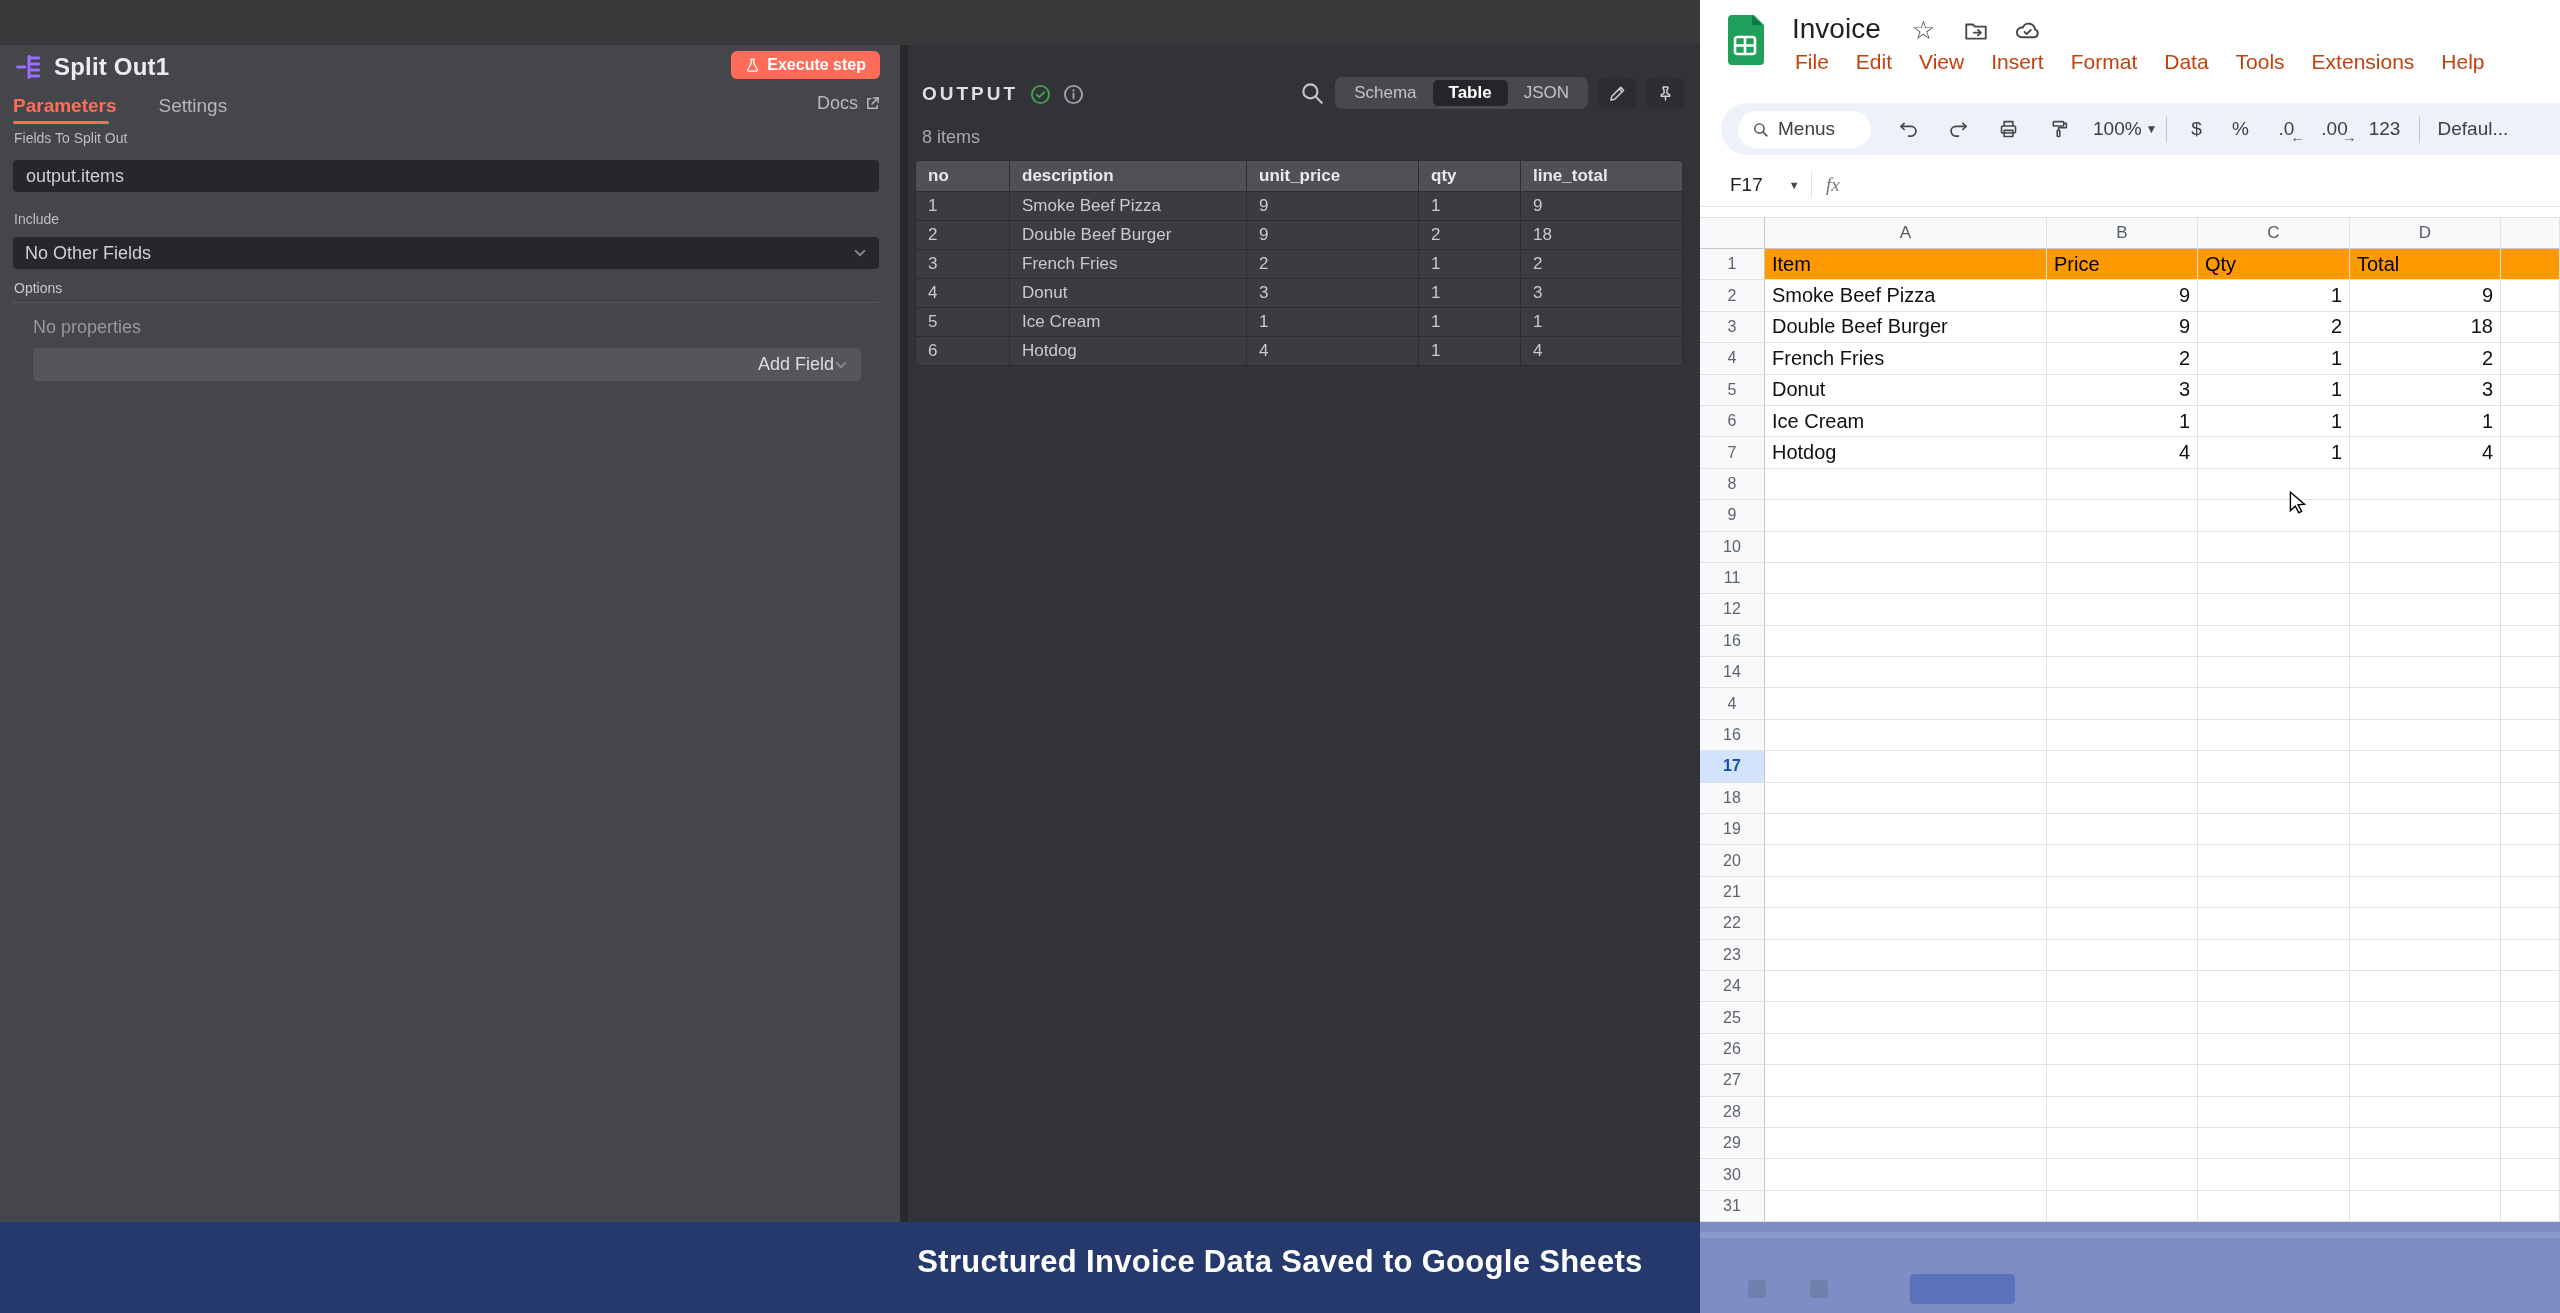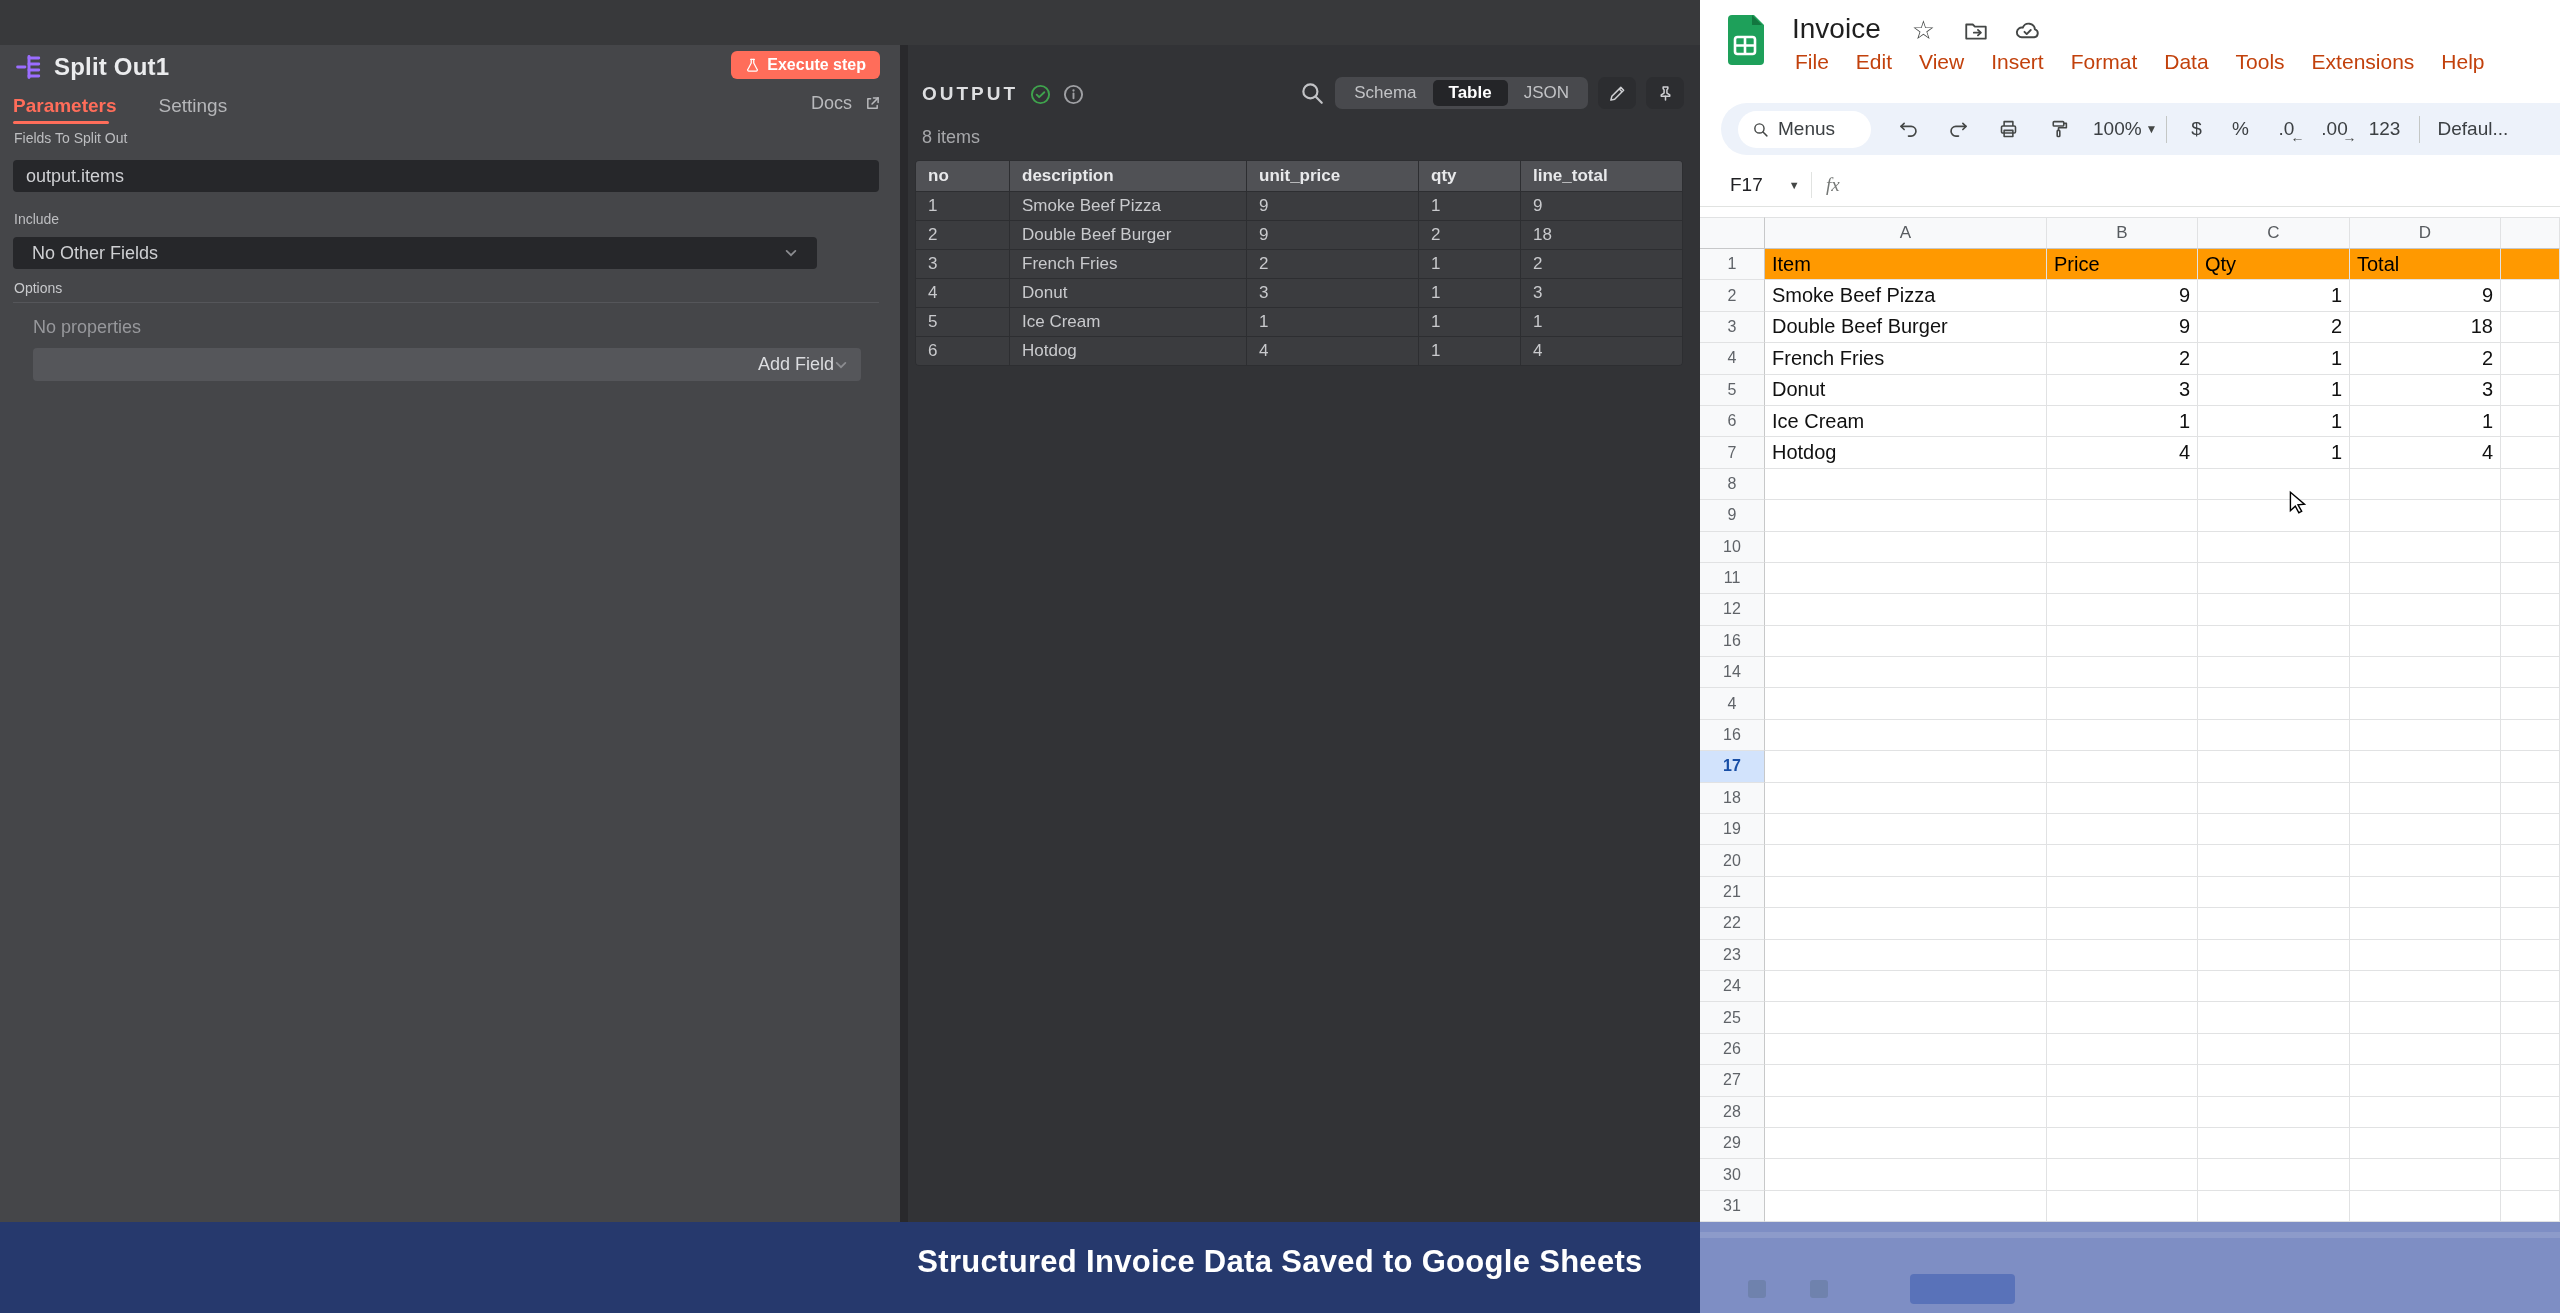--- a/index.html
+++ b/index.html
@@ -25,30 +25,30 @@
   .execute-btn svg { width:15px; height:15px; }
 
   .tabs-row { position:absolute; left:13px; right:16px; top:46px; height:30px;
     display:flex; align-items:center; font-size:19px; }
   .tab { margin-right:42px; cursor:pointer; }
   .tab.active { color:#ff6d5a; font-weight:600; }
   .tab.inactive { color:#b5b6b9; }
   .tab-underline { position:absolute; left:13px; top:76px; width:96px; height:3px;
     background:#ff6d5a; border-radius:2px; }
   .docs-link { position:absolute; right:20px; top:48px; color:#b8b9bc; font-size:18px;
-    display:flex; align-items:center; gap:13px; cursor:pointer; }
+    display:flex; align-items:center; gap:7px; cursor:pointer; }
   .docs-link svg { width:15px; height:15px; }
 
   .field-label { position:absolute; left:14px; font-size:14px; color:#bdbec1; }
   .text-input { position:absolute; left:13px; width:866px; height:32px; background:#26272a;
     border-radius:4px; color:#cfd0d3; font-size:18px; display:flex; align-items:center;
     padding:0 13px; }
-  .select-input { position:absolute; left:13px; width:804px; height:32px; background:#26272a;
+  .select-input { position:absolute; left:13px; width:866px; height:32px; background:#26272a;
     border-radius:4px; color:#cfd0d3; font-size:18px; display:flex; align-items:center;
-    justify-content:space-between; padding:0 19px; cursor:pointer; }
+    justify-content:space-between; padding:0 12px; cursor:pointer; }
   .select-input svg, .addfield-btn svg { width:14px; height:14px; color:#8b8c90; flex:none; }
   .options-divider { position:absolute; left:13px; width:866px; top:257px; height:1px;
     background:#55565a; }
   .no-props { position:absolute; left:33px; top:272px; font-size:18px; color:#97989c; }
   .addfield-btn { position:absolute; left:33px; width:828px; top:303px; height:33px;
     background:#55565a; border-radius:4px; color:#dcdde0; font-size:18px;
     display:flex; align-items:center; cursor:pointer; padding:0 13px; }
   .addfield-btn .lbl { flex:1; text-align:right; }
 
   

